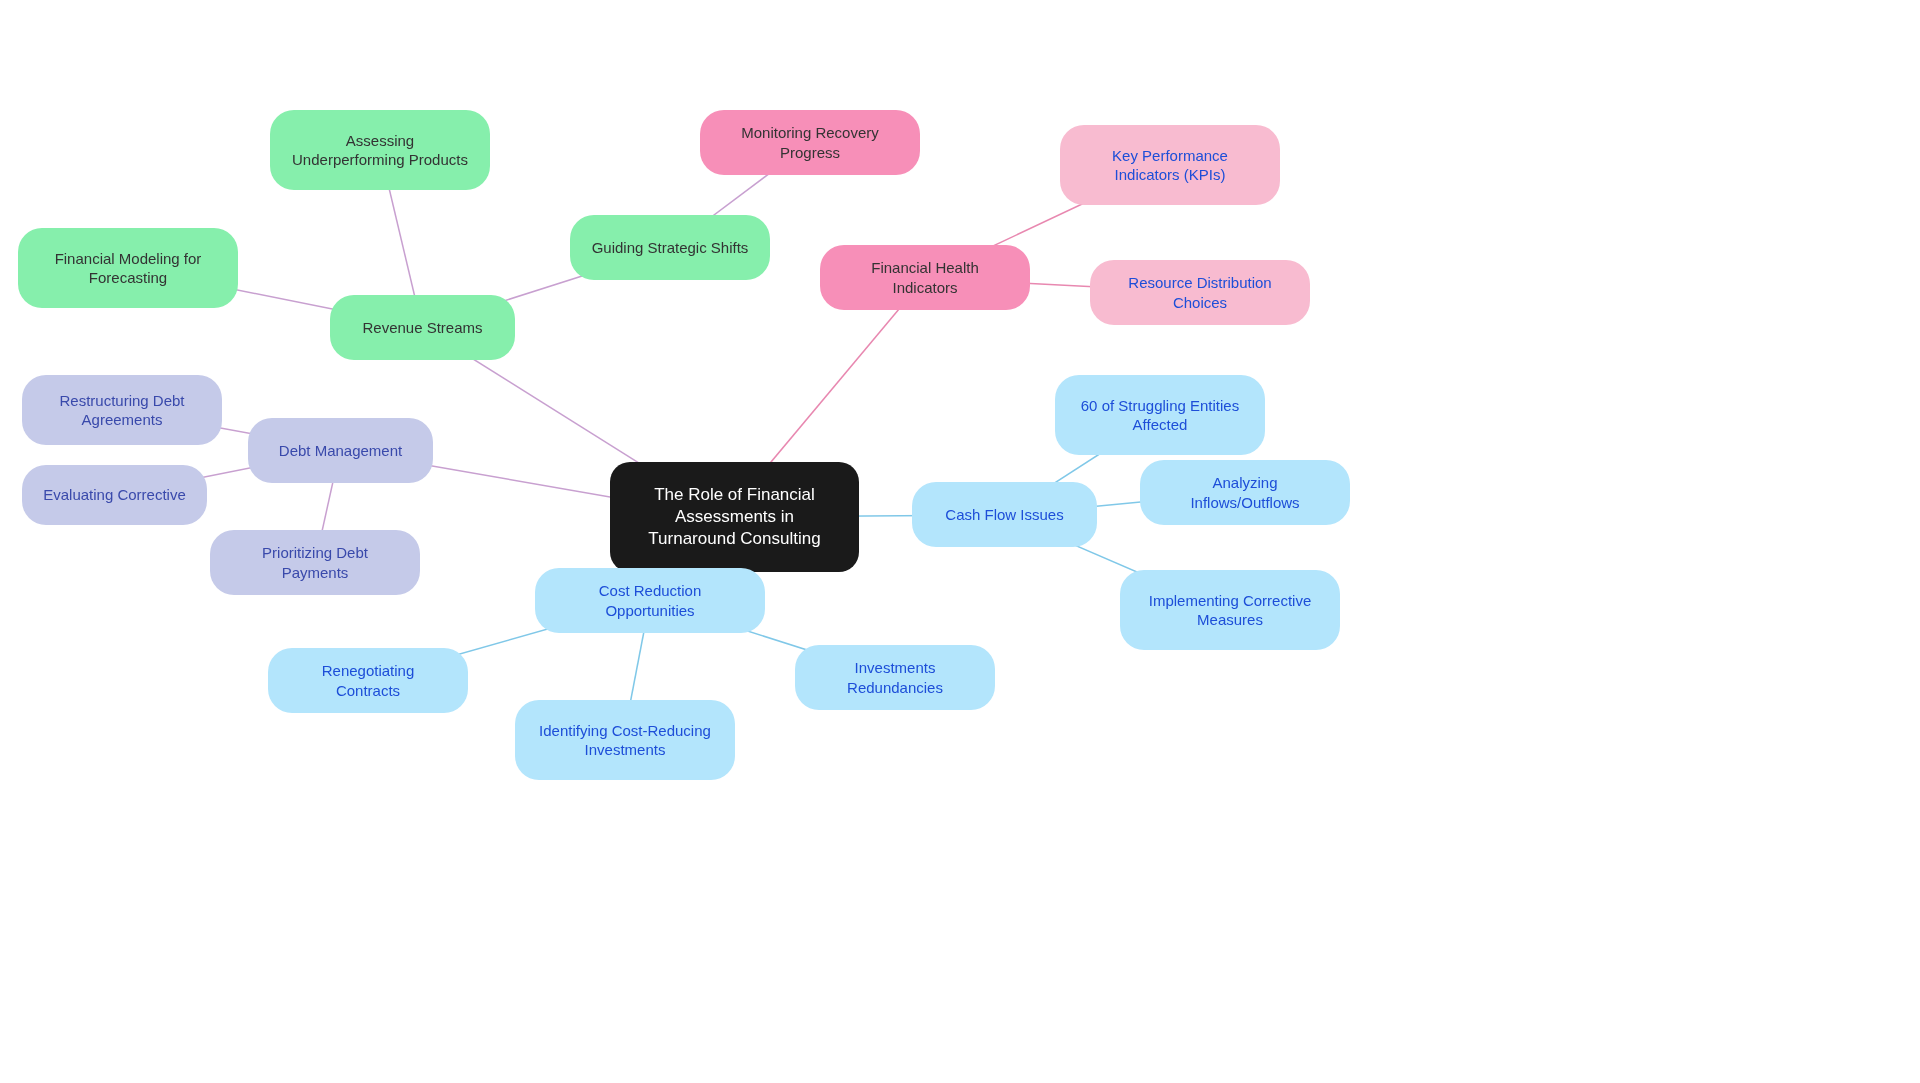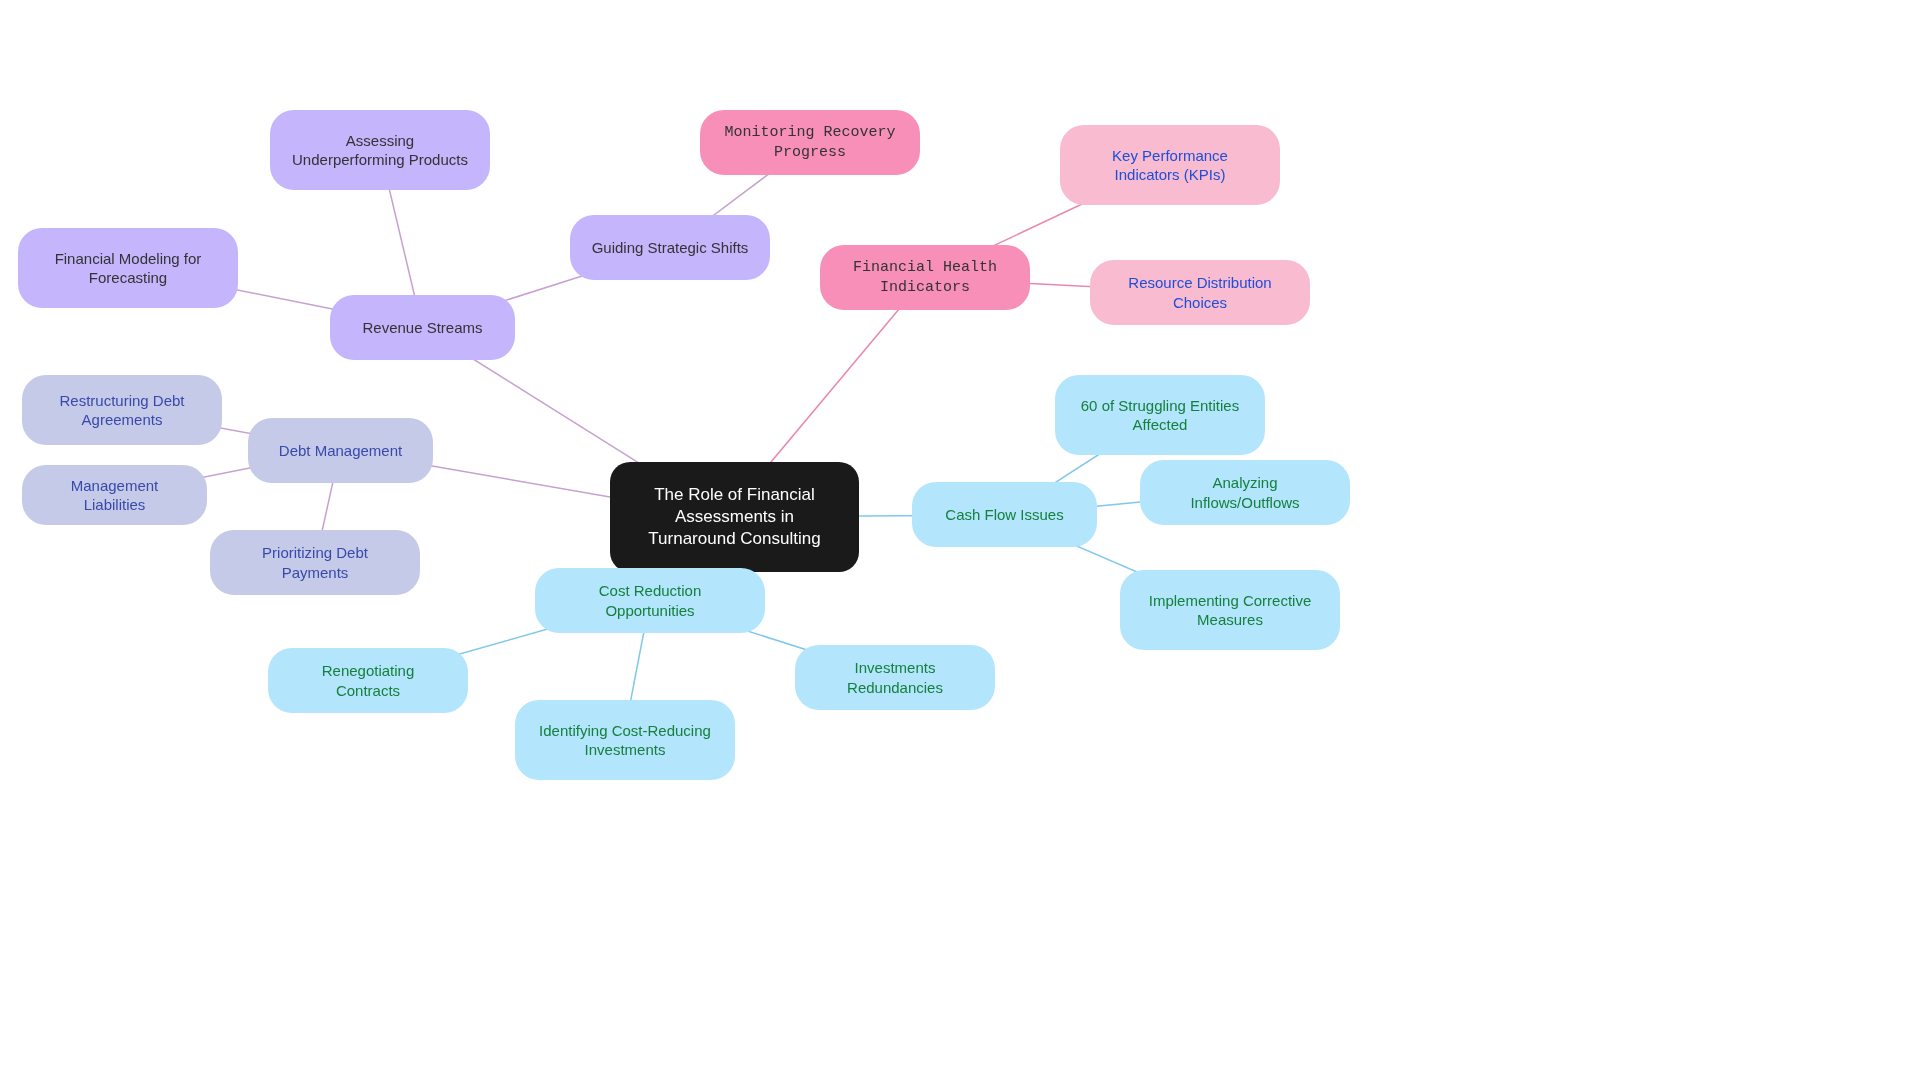--- a/index.html
+++ b/index.html
@@ -35,36 +35,35 @@
     .node-center {
       background: #1a1a1a;
       color: #ffffff;
       font-size: 17px;
       font-weight: 500;
       border-radius: 20px;
       width: 220px;
       height: 110px;
     }
     .node-purple {
-      background: #c4b5fd;
+      background: #86efac;
       color: #333;
       border: none;
     }
     .node-pink {
       background: #f48fb1;
       color: #333;
-      font-family: Liberation Mono, monospace;
     }
     .node-pink-light {
       background: #f8bbd0;
       color: #1d4ed8;
     }
     .node-blue {
       background: #b3e5fc;
-      color: #15803d;
+      color: #1d4ed8;
     }
     .node-lavender {
       background: #c5cae9;
       color: #3949ab;
     }
   </style>
 </head>
 <body>
 
 <svg id="connections" xmlns="http://www.w3.org/2000/svg">
@@ -119,21 +118,21 @@
 
 <div class="node node-purple" style="left: 570px; top: 215px; width: 200px; height: 65px;">
   <span>Guiding Strategic Shifts</span>
 </div>
 
 <div class="node node-lavender" style="left: 22px; top: 375px; width: 200px; height: 70px;">
   <span>Restructuring Debt Agreements</span>
 </div>
 
 <div class="node node-lavender" style="left: 22px; top: 465px; width: 185px; height: 60px;">
-  <span>Management Liabilities</span>
+  <span>Evaluating Corrective</span>
 </div>
 
 <div class="node node-lavender" style="left: 248px; top: 418px; width: 185px; height: 65px; align-items: center;">
   <span>Debt Management</span>
 </div>
 
 <div class="node node-lavender" style="left: 210px; top: 530px; width: 210px; height: 65px;">
   <span>Prioritizing Debt Payments</span>
 </div>
 

